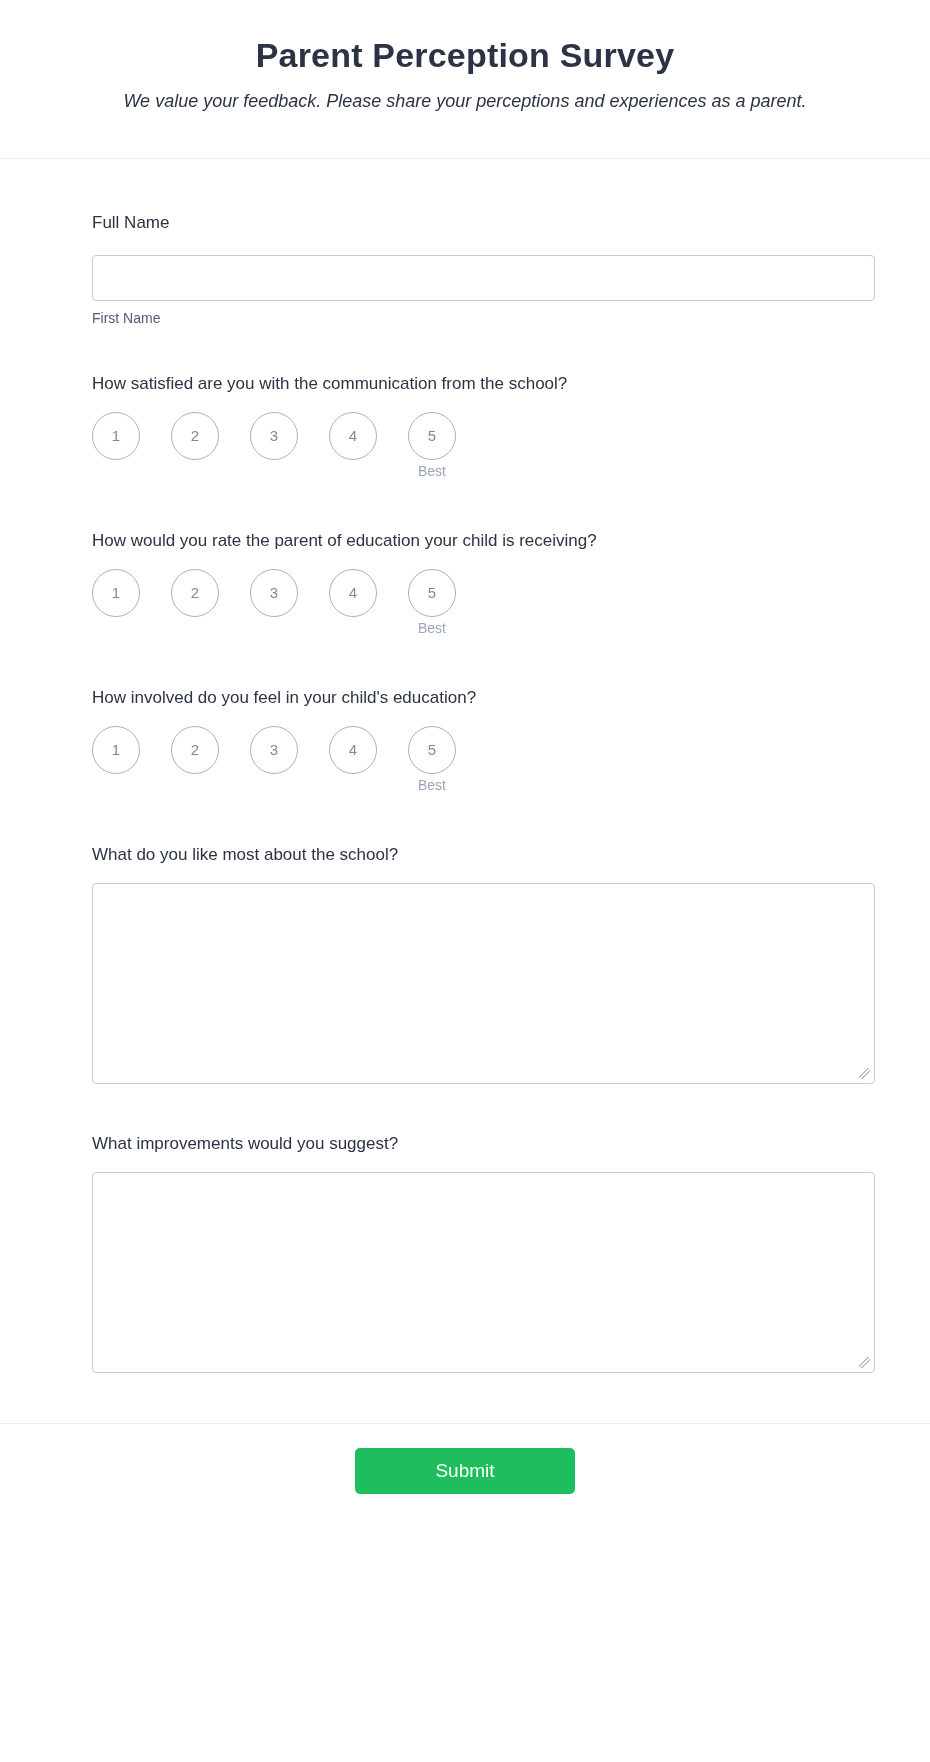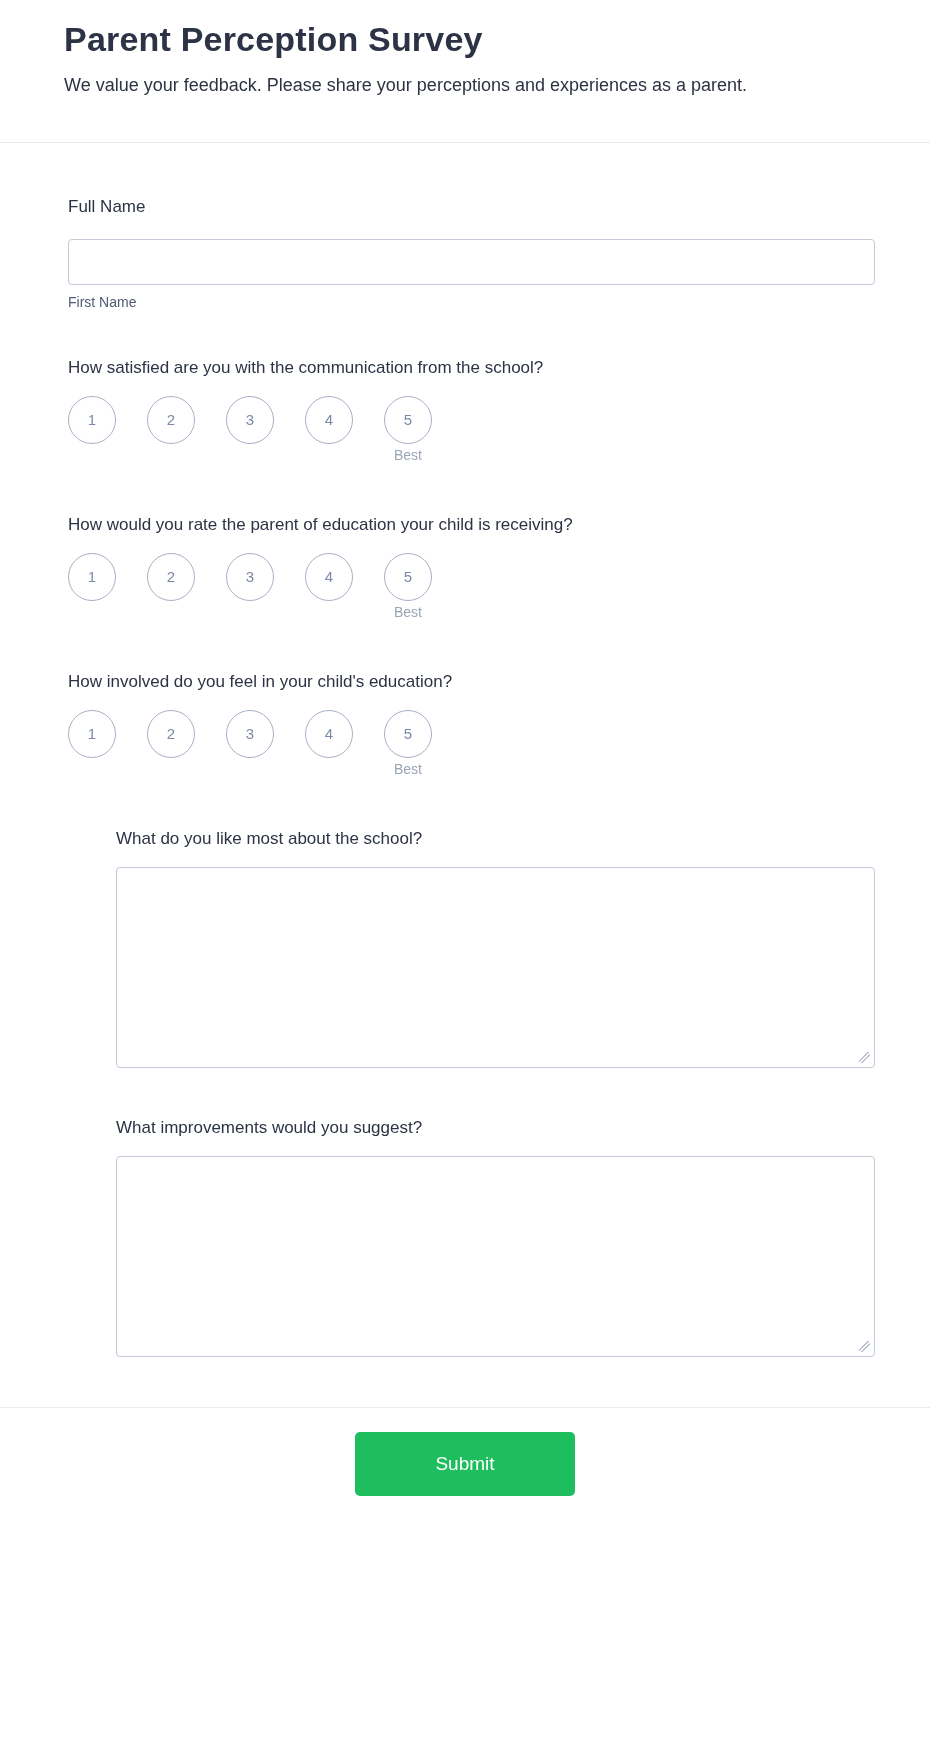--- a/index.html
+++ b/index.html
@@ -6,41 +6,43 @@
   html, body { background: #ffffff; }
   body {
     width: 930px;
     min-height: 1762px;
     margin: 0 auto;
     font-family: "Liberation Sans", sans-serif;
     color: #2c3345;
     position: relative;
   }
   .form-header {
-    padding: 20px 64px 46px 64px;
+    padding: 36px 64px 46px 64px;
+    text-align: center;
   }
   .form-title {
     font-size: 34px;
     font-weight: 700;
     color: #2c3345;
     letter-spacing: 0.2px;
   }
   .form-subtitle {
     margin-top: 16px;
     font-size: 18px;
     font-weight: 400;
     color: #2c3345;
+    font-style: italic;
   }
   .divider {
     width: 930px;
     height: 1px;
     background: #e8ebf1;
   }
   .form-body {
-    padding: 54px 55px 0 68px;
+    padding: 54px 55px 0 92px;
   }
   .field-label {
     font-size: 17px;
     font-weight: 500;
     color: #2c3345;
   }
   .name-field { margin-bottom: 48px; }
   .name-row {
     display: flex;
     gap: 47px;
@@ -96,21 +98,21 @@
     cursor: pointer;
     display: block;
     padding: 0;
   }
   .scale-best {
     margin-top: 3px;
     text-align: center;
     font-size: 14px;
     color: #9ba5b8;
   }
-  .textarea-block { margin-bottom: 50px; margin-left: 48px; }
+  .textarea-block { margin-bottom: 50px; }
   .ta-wrap {
     position: relative;
     margin-top: 18px;
   }
   .long-textarea {
     width: 100%;
     height: 201px;
     border: 1px solid #c3cad8;
     border-radius: 4px;
     background: #ffffff;
@@ -134,21 +136,21 @@
   }
   .form-footer {
     margin-top: 0;
   }
   .footer-inner {
     padding: 24px 0 50px 0;
     text-align: center;
   }
   .submit-button {
     width: 220px;
-    height: 64px;
+    height: 46px;
     background: #1ebe5f;
     border: none;
     border-radius: 5px;
     color: #ffffff;
     font-family: "Liberation Sans", sans-serif;
     font-size: 19px;
     font-weight: 500;
     cursor: pointer;
   }
 </style>

